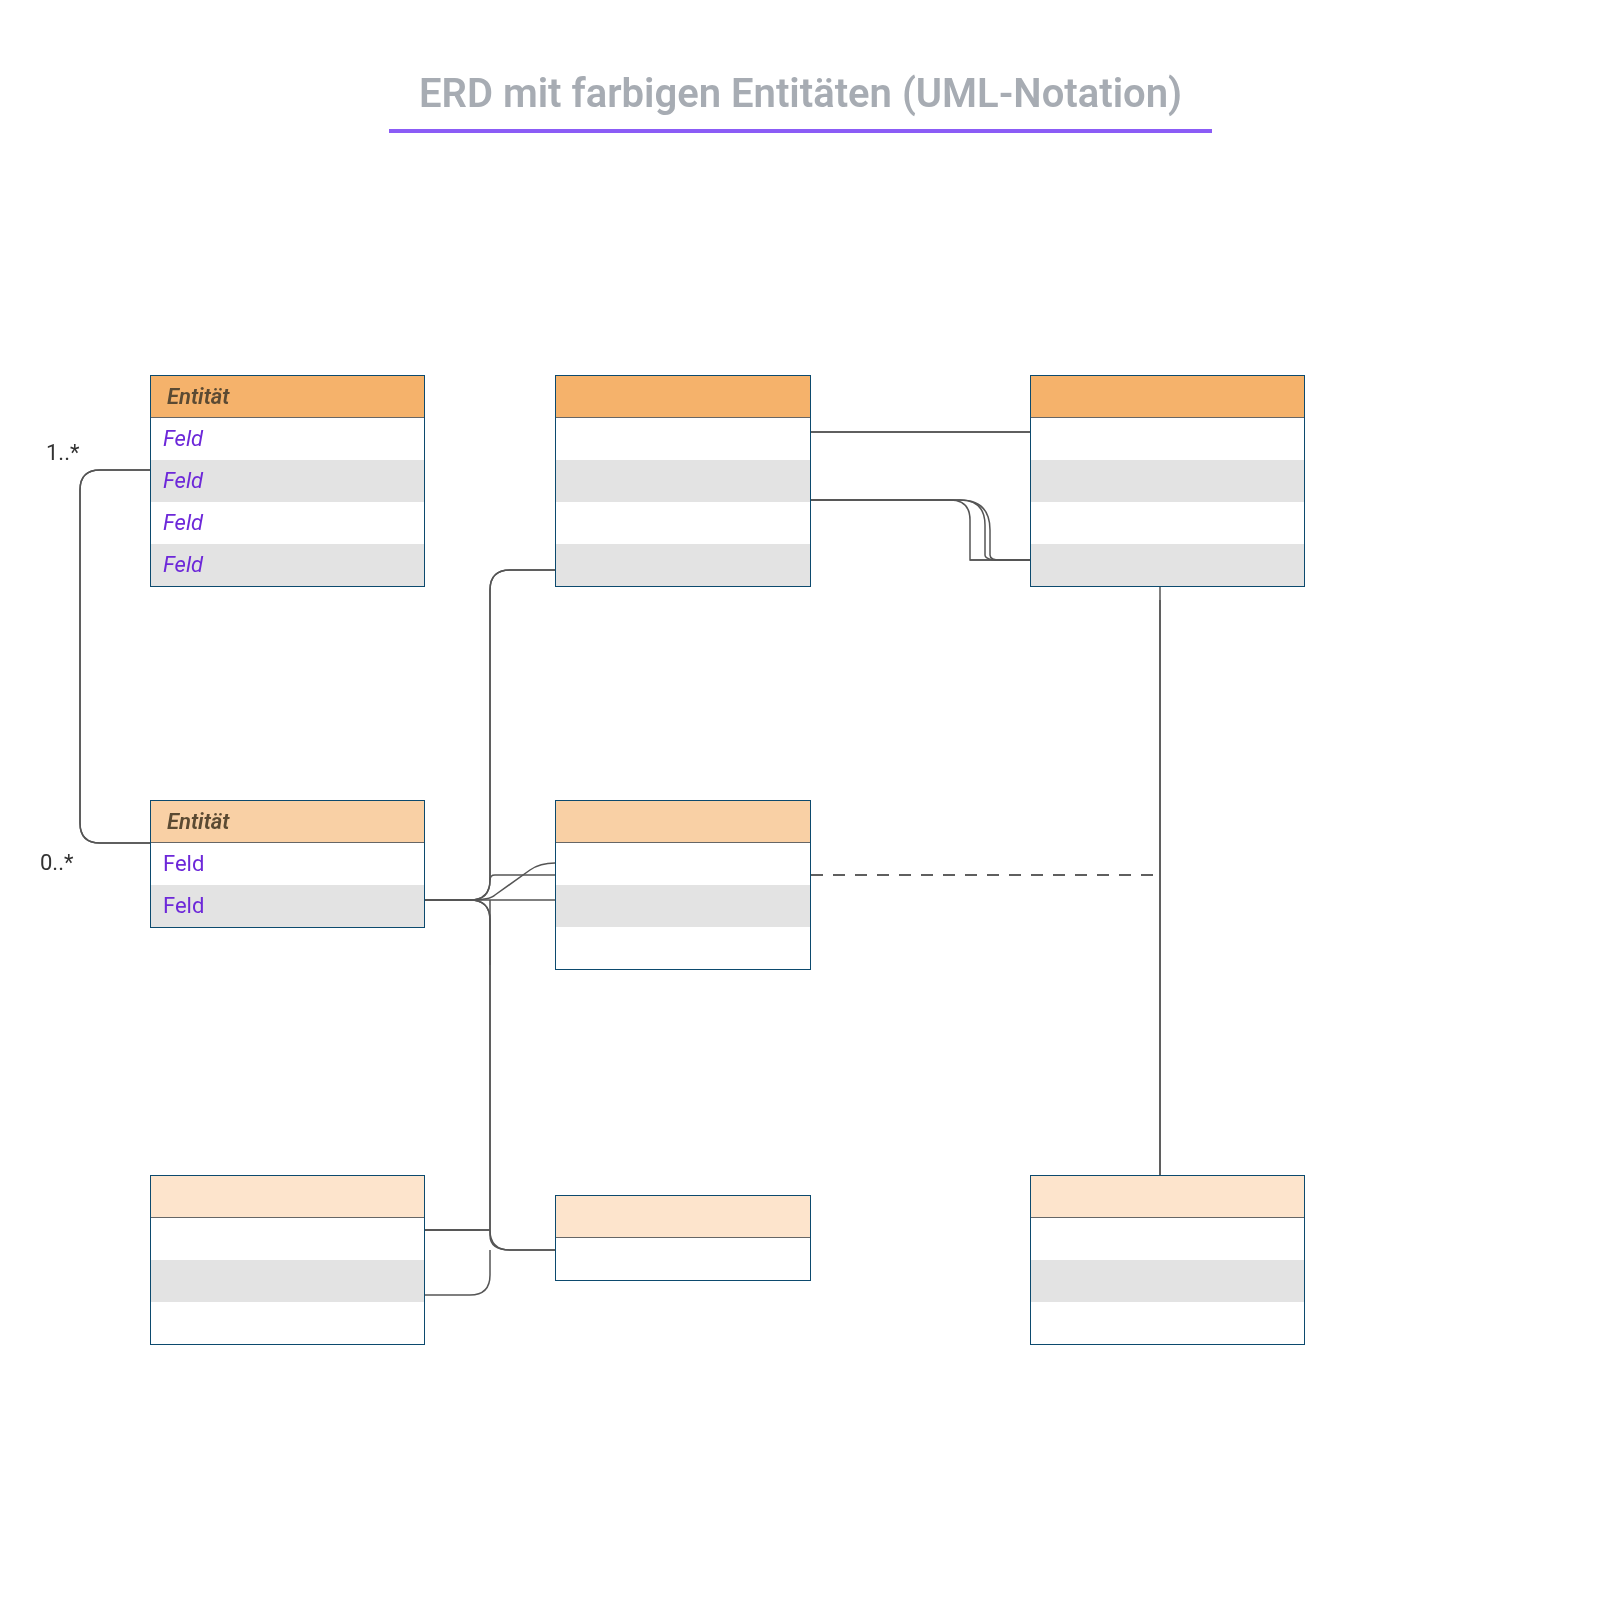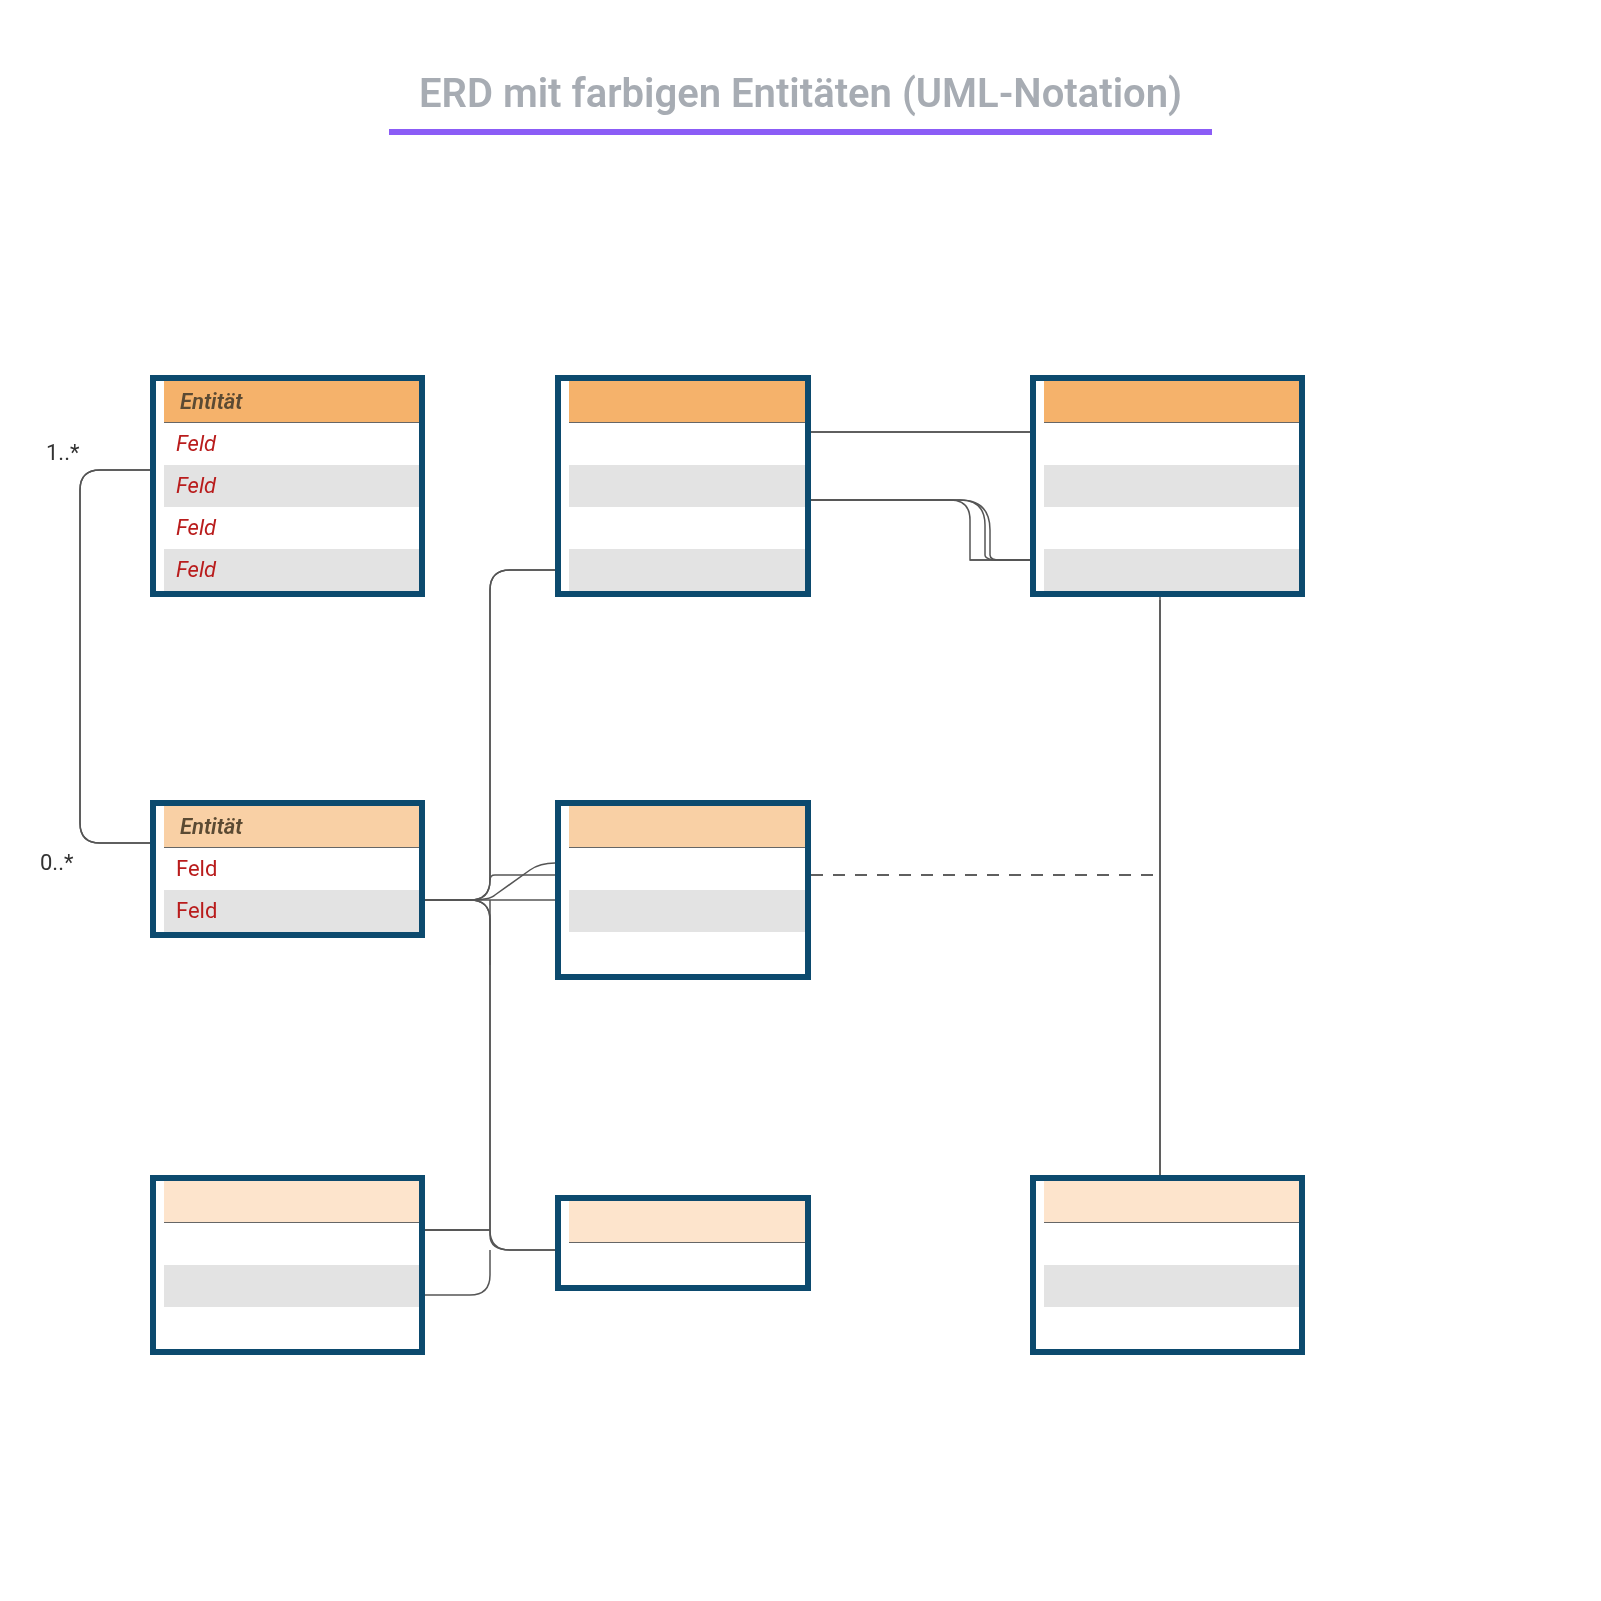--- a/index.html
+++ b/index.html
@@ -1,24 +1,24 @@
 <!DOCTYPE html>
 <html><head>
 <meta charset="utf-8">
 <style>
   html,body{margin:0;padding:0;width:1601px;height:1601px;background:#ffffff;font-family:-apple-system,BlinkMacSystemFont,"Segoe UI",Roboto,Helvetica,Arial,sans-serif;}
   .page{position:relative;width:1601px;height:1601px;}
   .hdr{position:absolute;top:70px;left:0;width:100%;text-align:center;}
   .title{font-size:40px;font-weight:600;color:#a7acb3;display:inline-block;padding-bottom:6px;}
-  .title-wrap{display:inline-block;border-bottom:6px solid #8b5cf6;padding:0 30px 6px;text-decoration:underline;}
+  .title-wrap{display:inline-block;border-bottom:4px solid #8b5cf6;padding:0 30px 6px;text-decoration:underline;}
   .sub{margin-top:14px;font-size:24px;color:#a7acb3;}
   .sub .sep{margin:0 10px;color:#c6c9cd;}
-  .entity{position:absolute;border:6px solid #0c4a6e;background:#fff;box-sizing:border-box;padding-left:8px;}
+  .entity{position:absolute;border:1px solid #0c4a6e;background:#fff;box-sizing:border-box;}
   .entity .head{height:42px;box-sizing:border-box;border-bottom:1px solid #666;}
-  .entity .row{height:42px;line-height:42px;padding-left:12px;font-size:22px;color:#b91c1c;box-sizing:border-box;}
+  .entity .row{height:42px;line-height:42px;padding-left:12px;font-size:22px;color:#6d28d9;box-sizing:border-box;}
   .entity .row.alt{background:#e3e3e3;}
   .entity .row.ital{font-style:italic;}
   .entity .name{height:42px;line-height:42px;padding-left:16px;font-size:22px;font-style:italic;font-weight:600;color:#5b4a33;}
   .conn-label{position:absolute;font-size:22px;color:#333;}
   svg.wires{position:absolute;top:0;left:0;width:1601px;height:1601px;pointer-events:none;}
   svg.wires path,svg.wires line{stroke:#555;stroke-width:1.5;fill:none;}
 </style>
 </head>
 <body>
 

